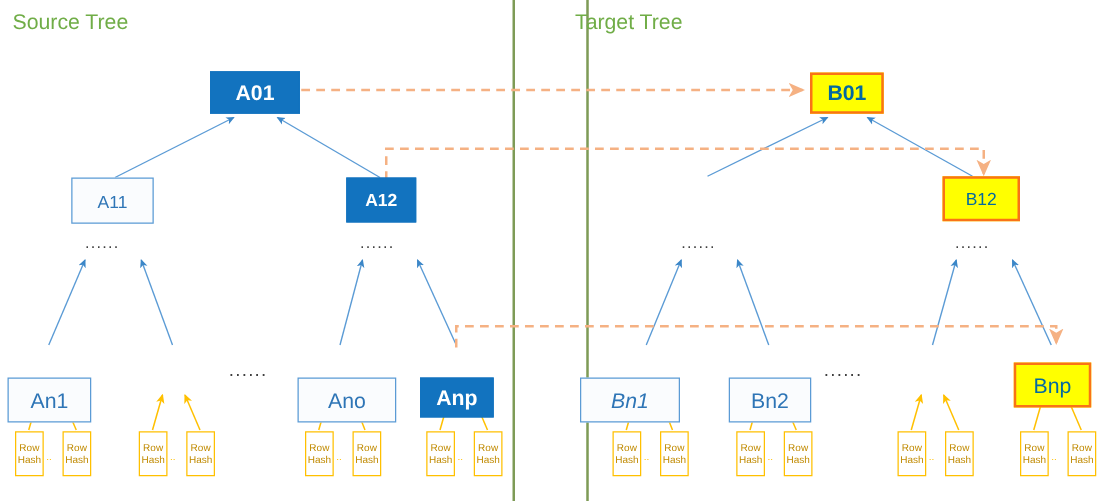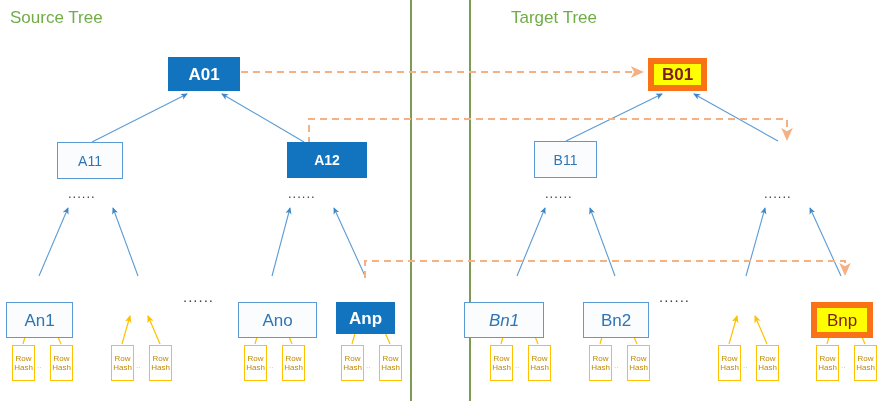--- a/index.html
+++ b/index.html
@@ -4,21 +4,21 @@
 <style>
   html,body{margin:0;padding:0;background:#ffffff;}
   body{font-family:"Liberation Sans",sans-serif;}
   #canvas{position:relative;width:884px;height:401px;overflow:hidden;background:#fff;}
   svg.layer{position:absolute;left:0;top:0;width:884px;height:401px;pointer-events:none;}
   .panel-title{position:absolute;font-size:17px;color:#70AD47;font-family:"Liberation Sans",sans-serif;white-space:nowrap;}
   .node{position:absolute;box-sizing:border-box;display:flex;align-items:center;justify-content:center;
         font-family:"Liberation Sans",sans-serif;line-height:1;}
   .node.plain{background:#FAFCFE;border:1px solid #5B9BD5;color:#2E75B6;}
   .node.blue{background:#1273BF;border:1px solid #1273BF;color:#ffffff;}
-  .node.yellow{background:#FFFF00;border:6px solid #f97316;color:#7f1d1d;}
+  .node.yellow{background:#FFFF00;border:2px solid #f97316;color:#0369a1;}
   .node.root{font-size:17px;font-weight:bold;}
   .node.mid{font-size:14px;}
   .node.leaf{font-size:17px;margin-top:25px;}
   .node.blue.root,.node.blue.mid,.node.blue.leaf{font-weight:bold;}
   .rowhash{position:absolute;box-sizing:border-box;background:#FFFFFF;border:1px solid #FFC000;
            color:#C08A00;font-size:8px;display:flex;flex-direction:column;align-items:center;
            justify-content:center;line-height:1.15;font-family:"Liberation Sans",sans-serif;}
   .ell{position:absolute;font-size:13px;color:#404040;letter-spacing:1px;white-space:nowrap;}
   .ell.big{font-size:15px;color:#3f3f3f;}
   .rh-dots{position:absolute;font-size:8px;color:#FFC000;white-space:nowrap;}
@@ -26,21 +26,21 @@
 </style>
 </head>
 <body>
 
 <div id="canvas">
 
   <div class="divider" style="left:410px;top:0;height:401px;"></div>
   <div class="divider" style="left:469px;top:0;height:401px;"></div>
 
   <div class="panel-title" style="left:10px;top:8px;">Source Tree</div>
-  <div class="panel-title" style="left:511px;top:8px;">Target Tree</div>
+  <div class="panel-title" style="left:460px;top:8px;">Target Tree</div>
 
   <svg class="layer" viewBox="0 0 884 401">
     <defs>
       <marker id="bluehead" markerWidth="7" markerHeight="7" refX="5.4" refY="3.1" orient="auto">
         <path d="M0,0.3 L6.2,3.1 L0,5.9 L1.6,3.1 Z" fill="#3C87C8"></path>
       </marker>
       <marker id="goldhead" markerWidth="7" markerHeight="7" refX="5.4" refY="3.1" orient="auto">
         <path d="M0,0.3 L6.2,3.1 L0,5.9 L1.6,3.1 Z" fill="#FFC000"></path>
       </marker>
       <marker id="orangehead" markerWidth="7.5" markerHeight="7.5" refX="5.6" refY="3.3" orient="auto">
@@ -91,21 +91,21 @@
     <g stroke="#F5B183" stroke-width="2" fill="none" stroke-dasharray="7 5">
       <line x1="241" y1="72" x2="642" y2="72" marker-end="url(#orangehead)"></line>
       <path d="M309,144 L309,119 L787,119 L787,139" marker-end="url(#orangehead)"></path>
       <path d="M365,278 L365,261 L845,261 L845,274" marker-end="url(#orangehead)"></path>
     </g>
   </svg>
 
   <div class="node blue root" style="left:168px;top:57px;width:72px;height:34px;">A01</div>
 
   <div class="node plain mid" style="left:57px;top:142px;width:66px;height:37px;">A11</div>
-  <div class="node blue mid" style="left:287px;top:142px;width:80px;height:36px;text-align:center;">A12</div>
+  <div class="node blue mid" style="left:277px;top:142px;width:56px;height:36px;text-align:center;">A12</div>
 
   <div class="ell" style="left:68px;top:186px;">......</div>
   <div class="ell" style="left:288px;top:186px;">......</div>
 
   <div class="node plain leaf" style="left:6px;top:277px;width:67px;height:36px;">An1</div>
   <div class="ell big" style="left:183px;top:288px;">......</div>
   <div class="node plain leaf" style="left:238px;top:277px;width:79px;height:36px;">Ano</div>
   <div class="node blue leaf" style="left:336px;top:277px;width:59px;height:32px;">Anp</div>
 
   <div class="rowhash" style="left:12px;top:345px;width:23px;height:36px;">
@@ -143,29 +143,29 @@
       <span>Hash</span>
     </div>
   <div class="rh-dots" style="left:366px;top:361px;">..</div>
   <div class="rowhash" style="left:379px;top:345px;width:23px;height:36px;">
       <span>Row</span>
       <span>Hash</span>
     </div>
 
   <div class="node yellow root" style="left:648px;top:58px;width:59px;height:33px;">B01</div>
 
-  <div class="node plain mid" style="left:534px;top:141px;width:63px;height:37px;">B11</div>
+  <div class="node yellow mid" style="left:754px;top:141px;width:62px;height:36px;">B12</div>
 
   <div class="ell" style="left:545px;top:186px;">......</div>
   <div class="ell" style="left:764px;top:186px;">......</div>
 
   <div class="node plain leaf" style="left:464px;top:277px;width:80px;height:36px;font-style:italic;">Bn1</div>
   <div class="node plain leaf" style="left:583px;top:277px;width:66px;height:36px;">Bn2</div>
   <div class="ell big" style="left:659px;top:288px;">......</div>
-  <div class="node yellow leaf" style="left:811px;top:277px;width:62px;height:36px;text-align:center;">Bnp</div>
+  <div class="node yellow leaf" style="left:811px;top:265px;width:62px;height:36px;text-align:center;">Bnp</div>
 
   <div class="rowhash" style="left:490px;top:345px;width:23px;height:36px;">
       <span>Row</span>
       <span>Hash</span>
     </div>
   <div class="rh-dots" style="left:515px;top:361px;">..</div>
   <div class="rowhash" style="left:528px;top:345px;width:23px;height:36px;">
       <span>Row</span>
       <span>Hash</span>
     </div>

